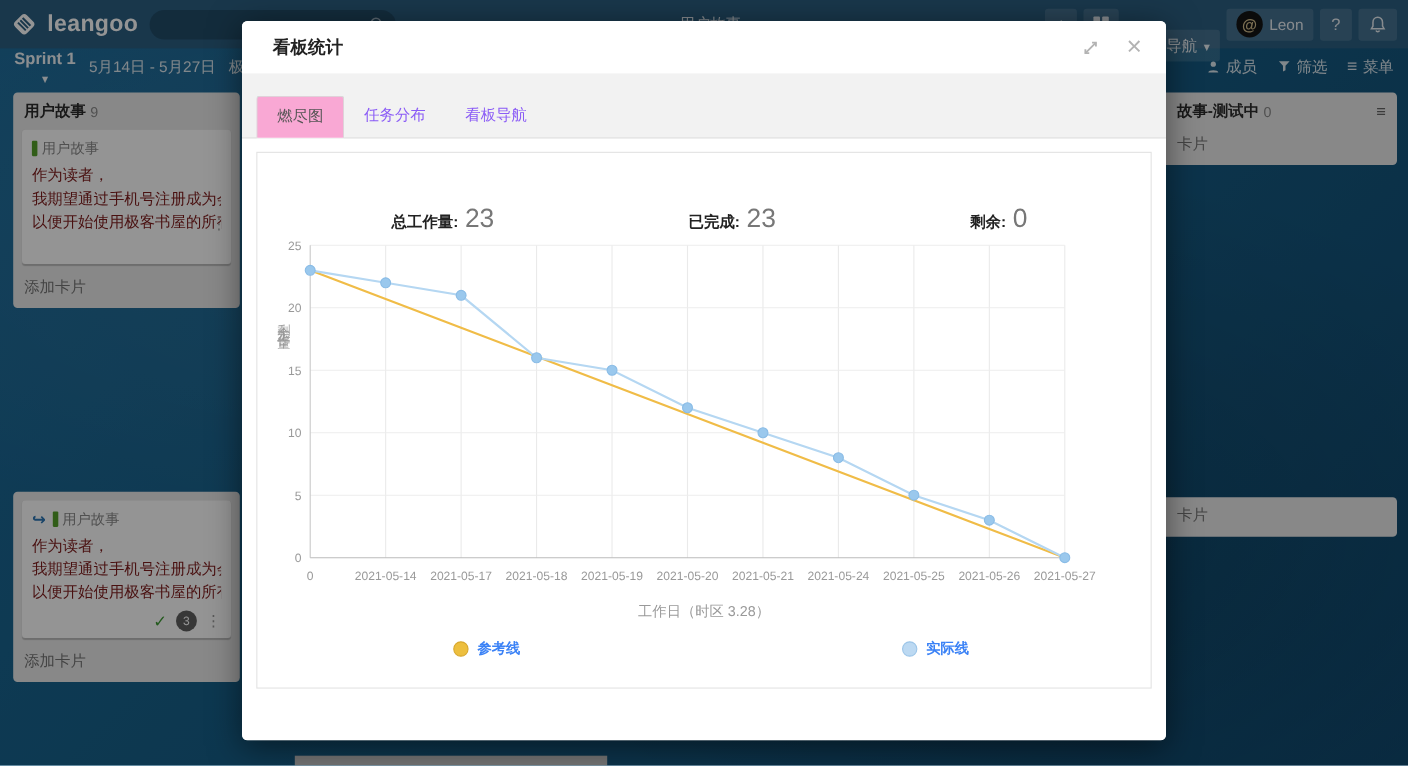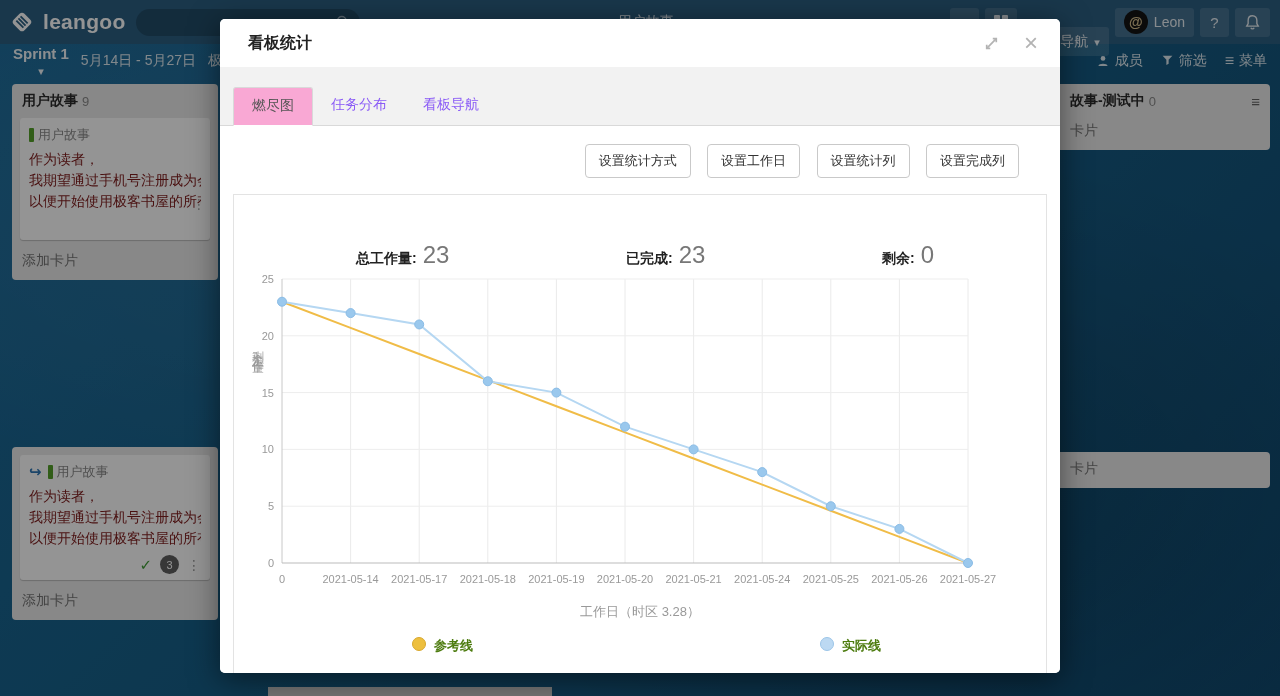--- a/index.html
+++ b/index.html
@@ -91,22 +91,22 @@
   .chart-panel { border:1px solid #e3e3e3; position:relative; padding-bottom:12px; }
   .stats-row { display:flex; justify-content:space-between; padding:14px 112px 0 122px; align-items:baseline; }
   .stat { display:flex; align-items:baseline;margin-top:32px; }
   .stat-label { font-size:14px; font-weight:bold; color:#222; }
   .stat-value { font-size:24px; color:#777; margin-left:6px; }
   .ylabel { position:absolute; left:15px; top:146px; writing-mode:vertical-rl;
     letter-spacing:3px; color:#999; font-size:12px; }
   #chart { display:block; margin-top:2px; }
   .xlabel { text-align:center; color:#999; font-size:13px; margin-top:0; }
   .legend { position:relative; height:38px; margin-top:10px; }
-  .legend-item { position:absolute; top:6px; display:flex; gap:8px;
-    font-size:13px; font-weight:bold; color:#4d7c0f; }
+  .legend-item { position:absolute; top:6px; display:flex; align-items:center; gap:8px;
+    font-size:13px; font-weight:bold; color:#3b82f6; }
   .legend-item:nth-child(1) { left:178px; }
   .legend-item:nth-child(2) { left:586px; }
   .legend-dot { width:14px; height:14px; border-radius:50%; }
 </style>
 </head>
 <body>
 
 <nav class="navbar">
   <div class="brand">
     <svg width="24" height="24" viewBox="0 0 24 24">
@@ -260,26 +260,20 @@
     </div>
   </div>
 
   <div class="tabstrip">
     <div class="tab active">燃尽图</div>
     <div class="tab">任务分布</div>
     <div class="tab">看板导航</div>
   </div>
 
   <div class="modal-content">
-    <div class="btn-row">
-      <span class="set-btn">设置统计方式</span>
-      <span class="set-btn">设置工作日</span>
-      <span class="set-btn">设置统计列</span>
-      <span class="set-btn">设置完成列</span>
-    </div>
 
     <div class="chart-panel">
       <div class="stats-row">
         <div class="stat">
           <span class="stat-label">总工作量:</span>
           <span class="stat-value">23</span>
         </div>
         <div class="stat">
           <span class="stat-label">已完成:</span>
           <span class="stat-value">23</span>

